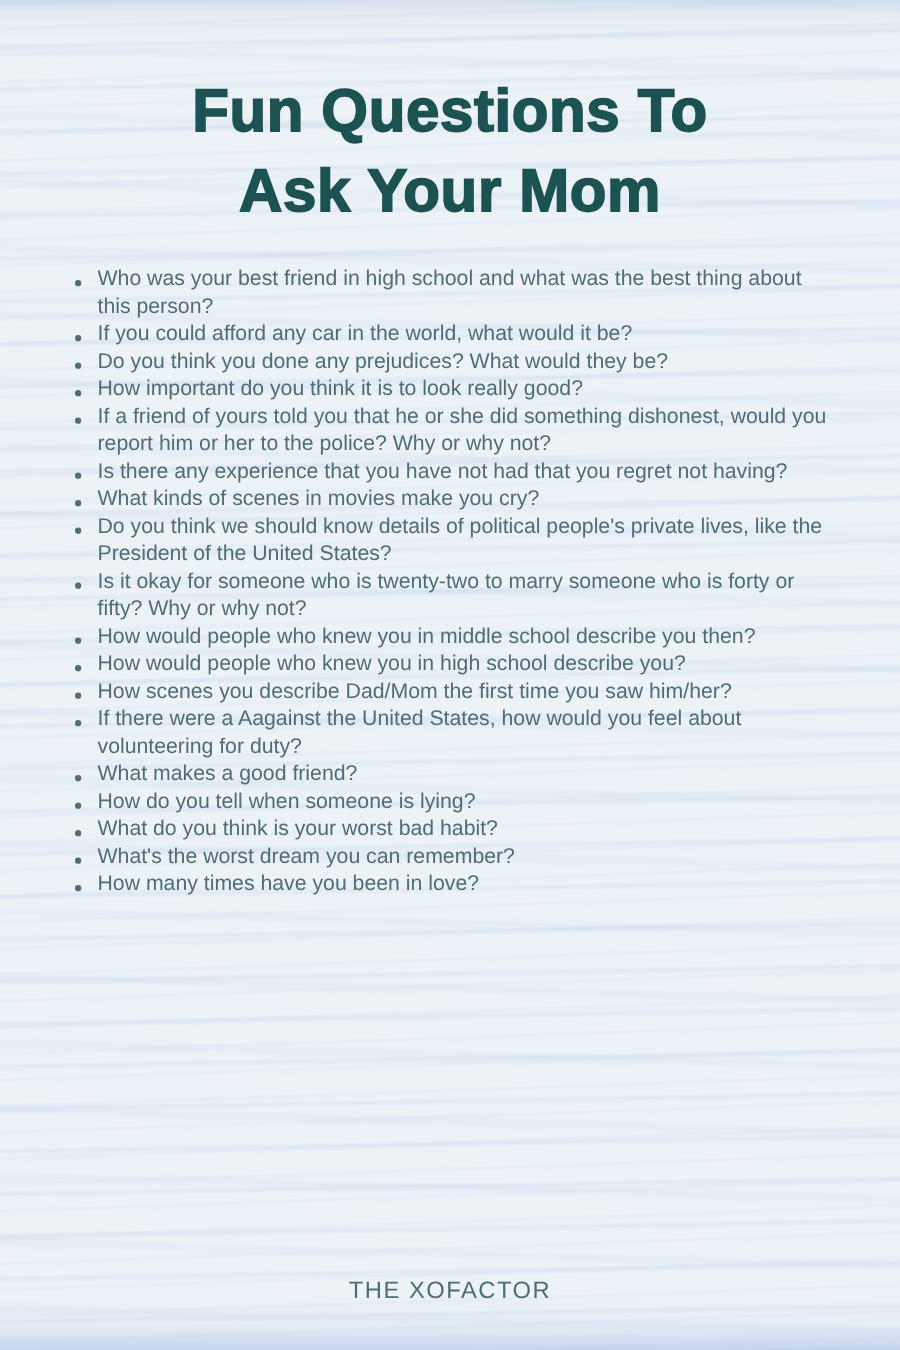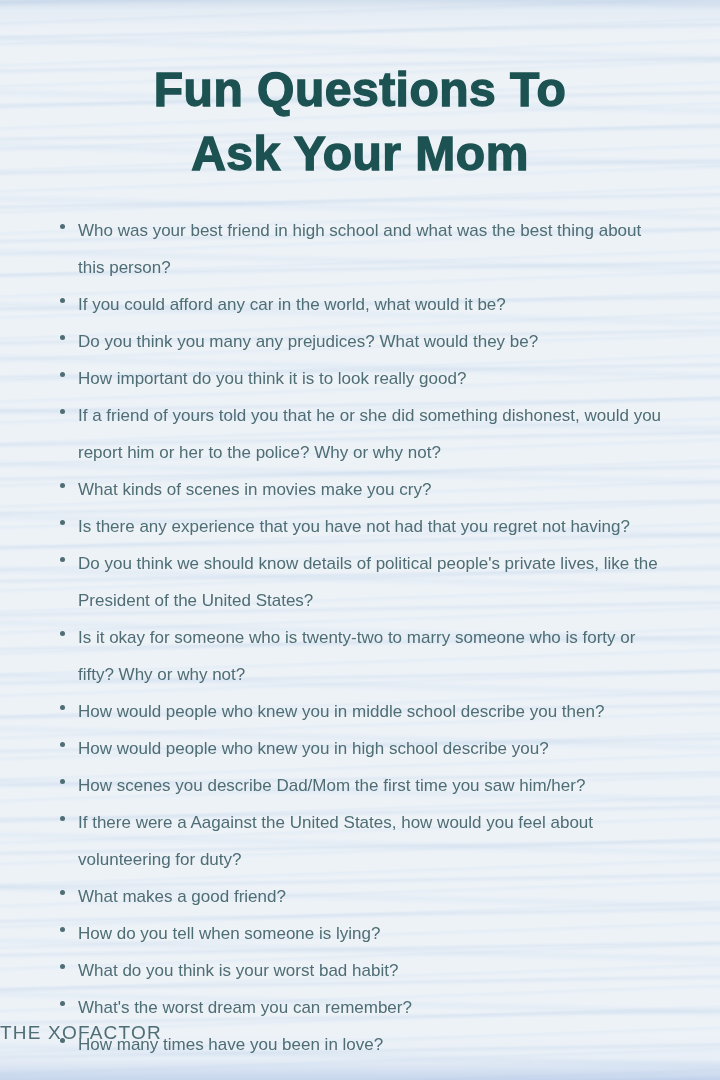--- a/index.html
+++ b/index.html
@@ -63,38 +63,38 @@
   .questions {
     list-style: none;
     margin-top: 26px;
     padding: 0 56px 0 58px;
   }
   .question {
     display: flex;
     align-items: flex-start;
     color: var(--color-body_text);
     font-size: 17px;
-    line-height: 37px;
+    line-height: 22px;
   }
   .bullet {
     flex: 0 0 auto;
     width: 5px;
     height: 5px;
     border-radius: 50%;
     background: var(--color-body_text);
     margin: 12px 13px 0 2px;
   }
   .q-text { max-width: 586px; }
 
   .footer {
     position: absolute;
     left: 0;
     right: 0;
     bottom: 36px;
-    text-align: left;
+    text-align: center;
     color: var(--color-footer);
     font-size: 19px;
     letter-spacing: 1.2px;
   }
 </style>
 </head>
 <body>
 
 <div class="poster">
 
@@ -106,43 +106,43 @@
       <span class="q-text">Who was your best friend in high school and what was the best thing about this person?</span>
     </li>
 
     <li class="question">
       <span class="bullet"></span>
       <span class="q-text">If you could afford any car in the world, what would it be?</span>
     </li>
 
     <li class="question">
       <span class="bullet"></span>
-      <span class="q-text">Do you think you many any prejudices? What would they be?</span>
+      <span class="q-text">Do you think you done any prejudices? What would they be?</span>
     </li>
 
     <li class="question">
       <span class="bullet"></span>
       <span class="q-text">How important do you think it is to look really good?</span>
     </li>
 
     <li class="question">
       <span class="bullet"></span>
       <span class="q-text">If a friend of yours told you that he or she did something dishonest, would you report him or her to the police? Why or why not?</span>
     </li>
 
     <li class="question">
       <span class="bullet"></span>
+      <span class="q-text">Is there any experience that you have not had that you regret not having?</span>
+    </li>
+
+    <li class="question">
+      <span class="bullet"></span>
       <span class="q-text">What kinds of scenes in movies make you cry?</span>
     </li>
 
-    <li class="question">
-      <span class="bullet"></span>
-      <span class="q-text">Is there any experience that you have not had that you regret not having?</span>
-    </li>
-
 
     <li class="question">
       <span class="bullet"></span>
       <span class="q-text">Do you think we should know details of political people's private lives, like the President of the United States?</span>
     </li>
 
     <li class="question">
       <span class="bullet"></span>
       <span class="q-text">Is it okay for someone who is twenty-two to marry someone who is forty or fifty? Why or why not?</span>
     </li>

